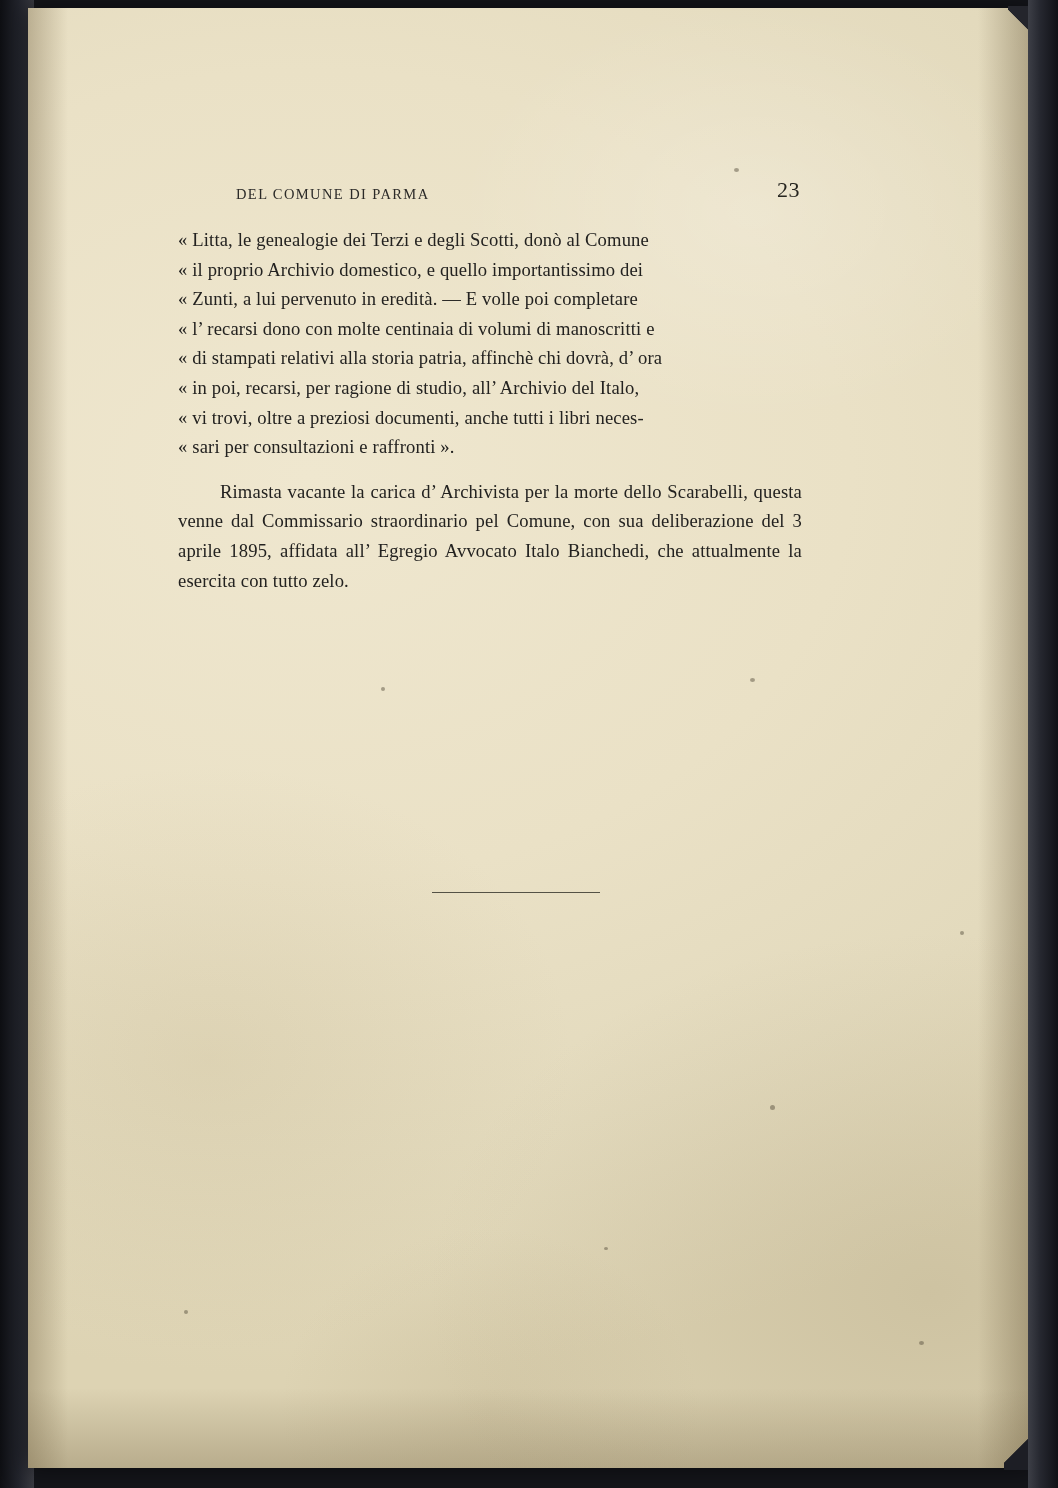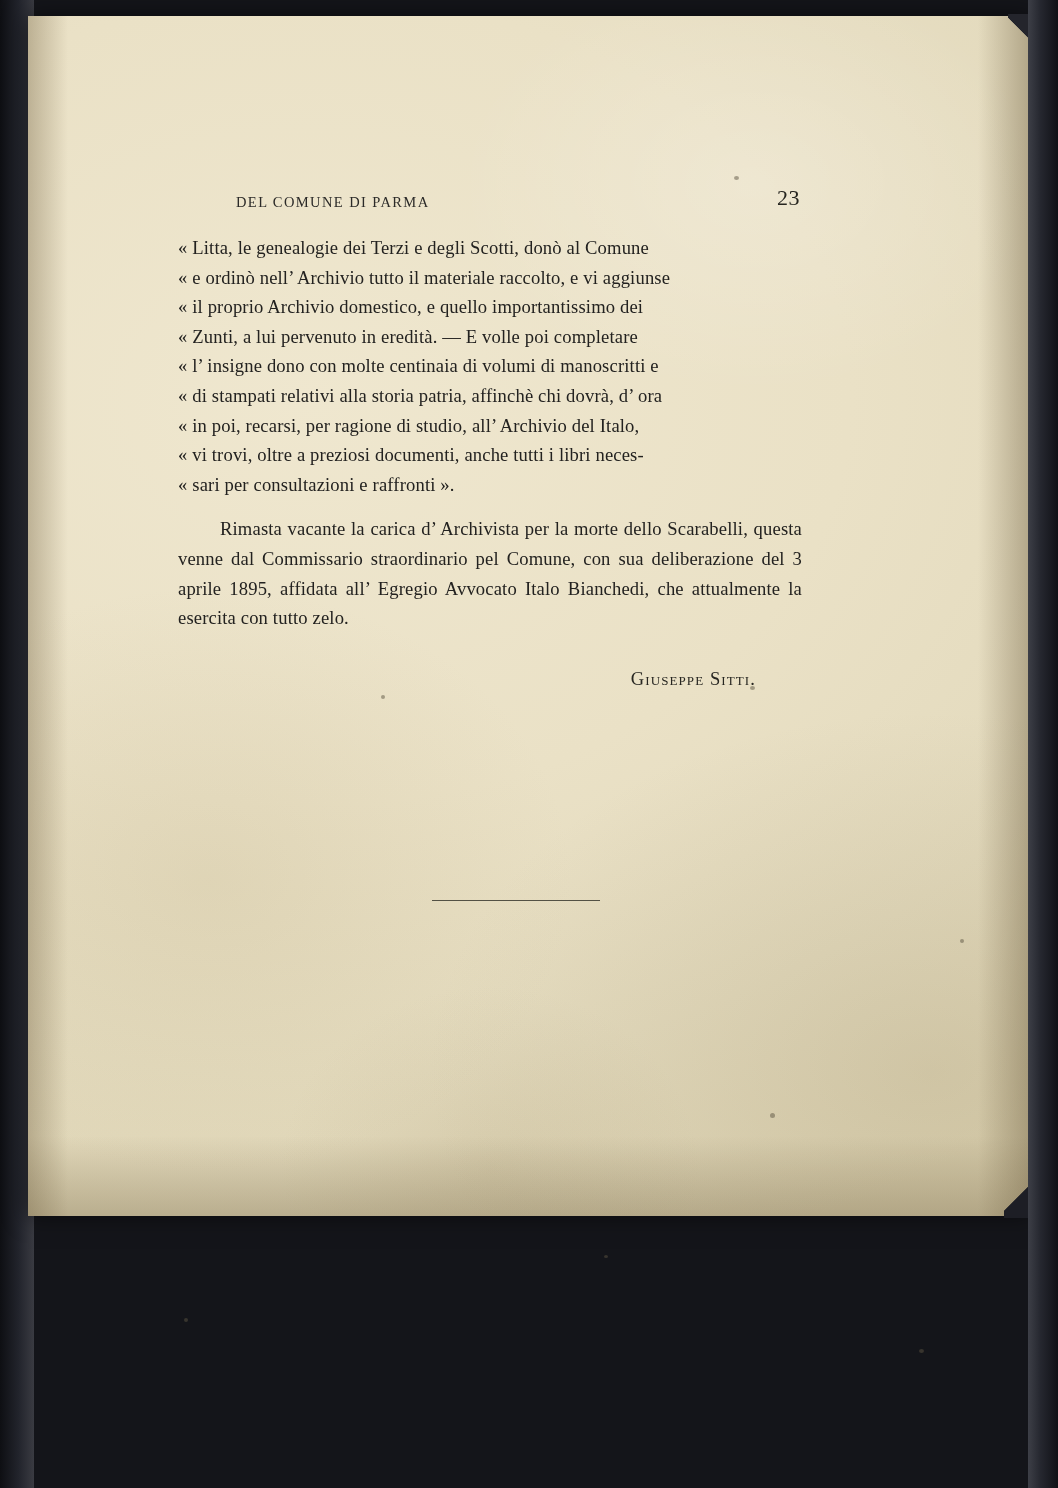--- a/index.html
+++ b/index.html
@@ -32,23 +32,23 @@
     position: absolute;
     right: 0; top: 0; bottom: 0;
     width: 30px;
     background: linear-gradient(to left, #101116 0%, #262830 60%, #3d3f47 100%);
   }
 
   
   .page {
     position: absolute;
     left: 28px;
-    top: 16px;
+    top: 8px;
     width: 1004px;
-    height: 1200px;
+    height: 1460px;
     background:
       radial-gradient(1200px 900px at 28% 32%, #efe7cf 0%, #eae1c6 45%, #e3dabd 75%, #ddd3b3 100%);
     box-shadow: 0 0 22px rgba(0,0,0,0.55);
   }
   
   .page .mottle {
     position: absolute;
     inset: 0;
     background:
       radial-gradient(420px 300px at 72% 14%, rgba(255,255,255,0.20), rgba(255,255,255,0) 70%),
@@ -193,30 +193,28 @@
 
     <div class="textblock">
 
       <div class="runhead">
         <span class="title">DEL COMUNE DI PARMA</span>
         <span class="folio">23</span>
       </div>
 
       <p class="body quoted">
         <span class="ln">« Litta, le genealogie dei Terzi e degli Scotti, donò al Comune</span>
-        <span class="ln">« e ordinò nell’ Archivio tutto il materiale raccolto, e vi aggiunse</span>
         <span class="ln">« il proprio Archivio domestico, e quello importantissimo dei</span>
         <span class="ln">« Zunti, a lui pervenuto in eredità. — E volle poi completare</span>
-        <span class="ln">« l’ insigne dono con molte centinaia di volumi di manoscritti e</span>
+        <span class="ln">« l’ recarsi dono con molte centinaia di volumi di manoscritti e</span>
         <span class="ln">« di stampati relativi alla storia patria, affinchè chi dovrà, d’ ora</span>
         <span class="ln">« in poi, recarsi, per ragione di studio, all’ Archivio del Italo,</span>
         <span class="ln">« vi trovi, oltre a preziosi documenti, anche tutti i libri neces-</span>
         <span class="ln">« sari per consultazioni e raffronti ».</span>
       </p>
 
       <p class="body para2">Rimasta vacante la carica d’ Archivista per la morte dello Scarabelli, questa venne dal Commissario straordinario pel Comune, con sua deliberazione del 3 aprile 1895, affidata all’ Egregio Avvocato Italo Bianchedi, che attualmente la esercita con tutto zelo.</p>
 
-      <div class="signature">Giuseppe Sitti.</div>
     </div>
 
     <div class="rule"></div>
   </div>
 </div>
 
 </body></html>

